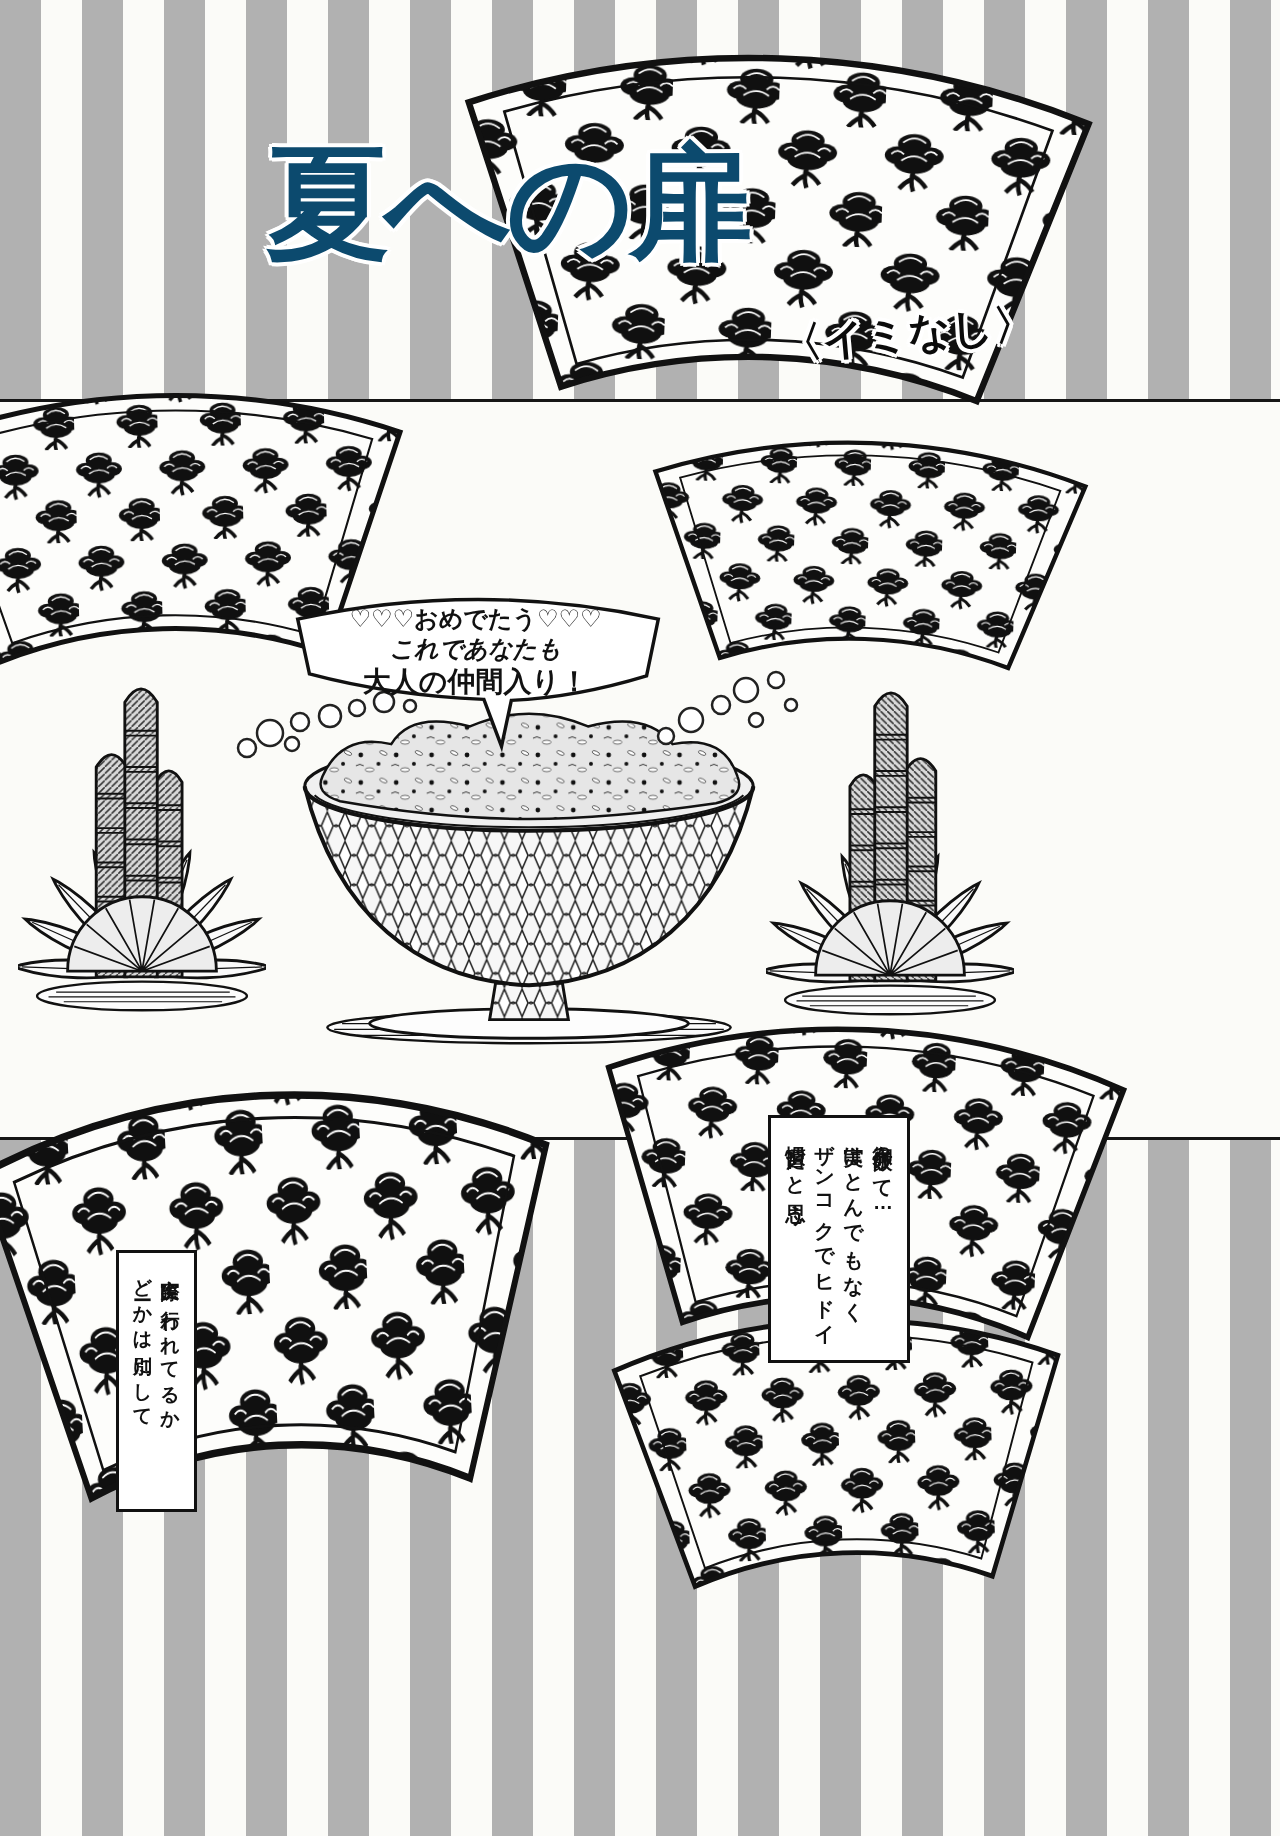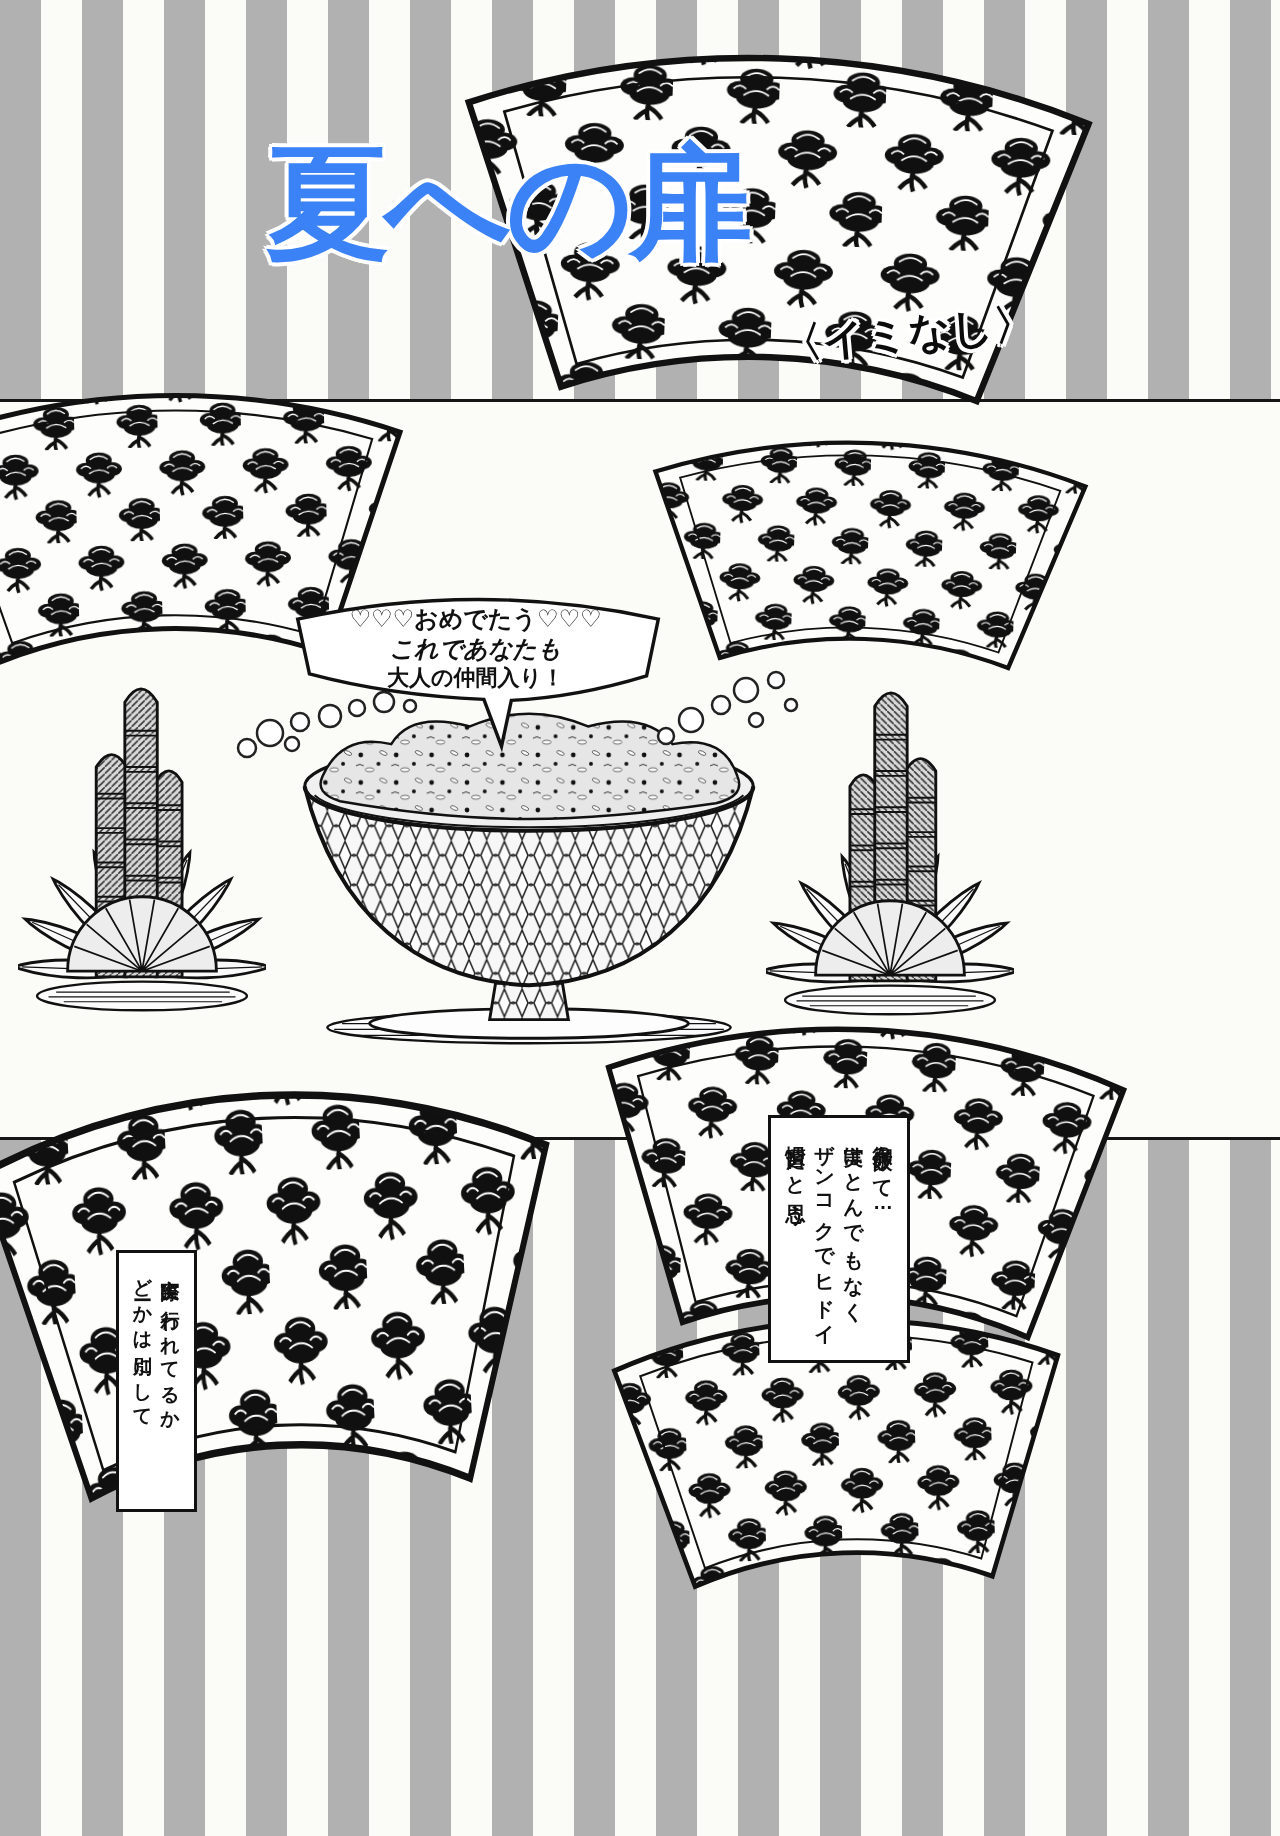--- a/index.html
+++ b/index.html
@@ -16,28 +16,28 @@
   .fan{position:absolute;z-index:1;}
   .decor{position:absolute;z-index:2;}
   .bowl{position:absolute;z-index:2;}
   .steam{position:absolute;z-index:3;}
 
   .banner{position:absolute;left:282px;top:578px;width:392px;height:186px;z-index:4;}
   .banner > svg{position:absolute;left:0;top:0;width:100%;height:100%;}
   .banner-text{position:absolute;left:0;right:5px;top:26px;text-align:center;font-weight:700;line-height:1.25;}
   .banner-text .l1{font-size:24px;}
   .banner-text .l2{font-size:24px;font-style:italic;}
-  .banner-text .l3{font-size:22px;}
+  .banner-text .l3{font-size:28px;}
 
   .halo{text-shadow:
     -3px -3px 0 #fff, 3px -3px 0 #fff, -3px 3px 0 #fff, 3px 3px 0 #fff,
     -4px 0 0 #fff, 4px 0 0 #fff, 0 -4px 0 #fff, 0 4px 0 #fff;}
 
   #title{position:absolute;left:266px;top:122px;z-index:5;
-    font-size:124px;font-weight:800;letter-spacing:-5px;white-space:nowrap;color:#3b82f6;}
+    font-size:124px;font-weight:800;letter-spacing:-5px;white-space:nowrap;color:#0c4a6e;}
   #subtitle{position:absolute;left:780px;top:306px;z-index:5;
     font-size:42px;font-weight:800;transform:rotate(-5deg);white-space:nowrap;color:#0b0b0b;}
 
   .vbox{position:absolute;z-index:6;background:#fff;border:3px solid #111;
     padding:12px 10px;writing-mode:vertical-rl;text-orientation:upright;
     font-size:20px;font-weight:600;letter-spacing:3px;line-height:1.45;color:#111;}
   #caption-right{left:768px;top:1115px;height:218px;}
   #caption-left{left:116px;top:1250px;height:232px;font-size:19px;}
 
   svg{display:block;}

